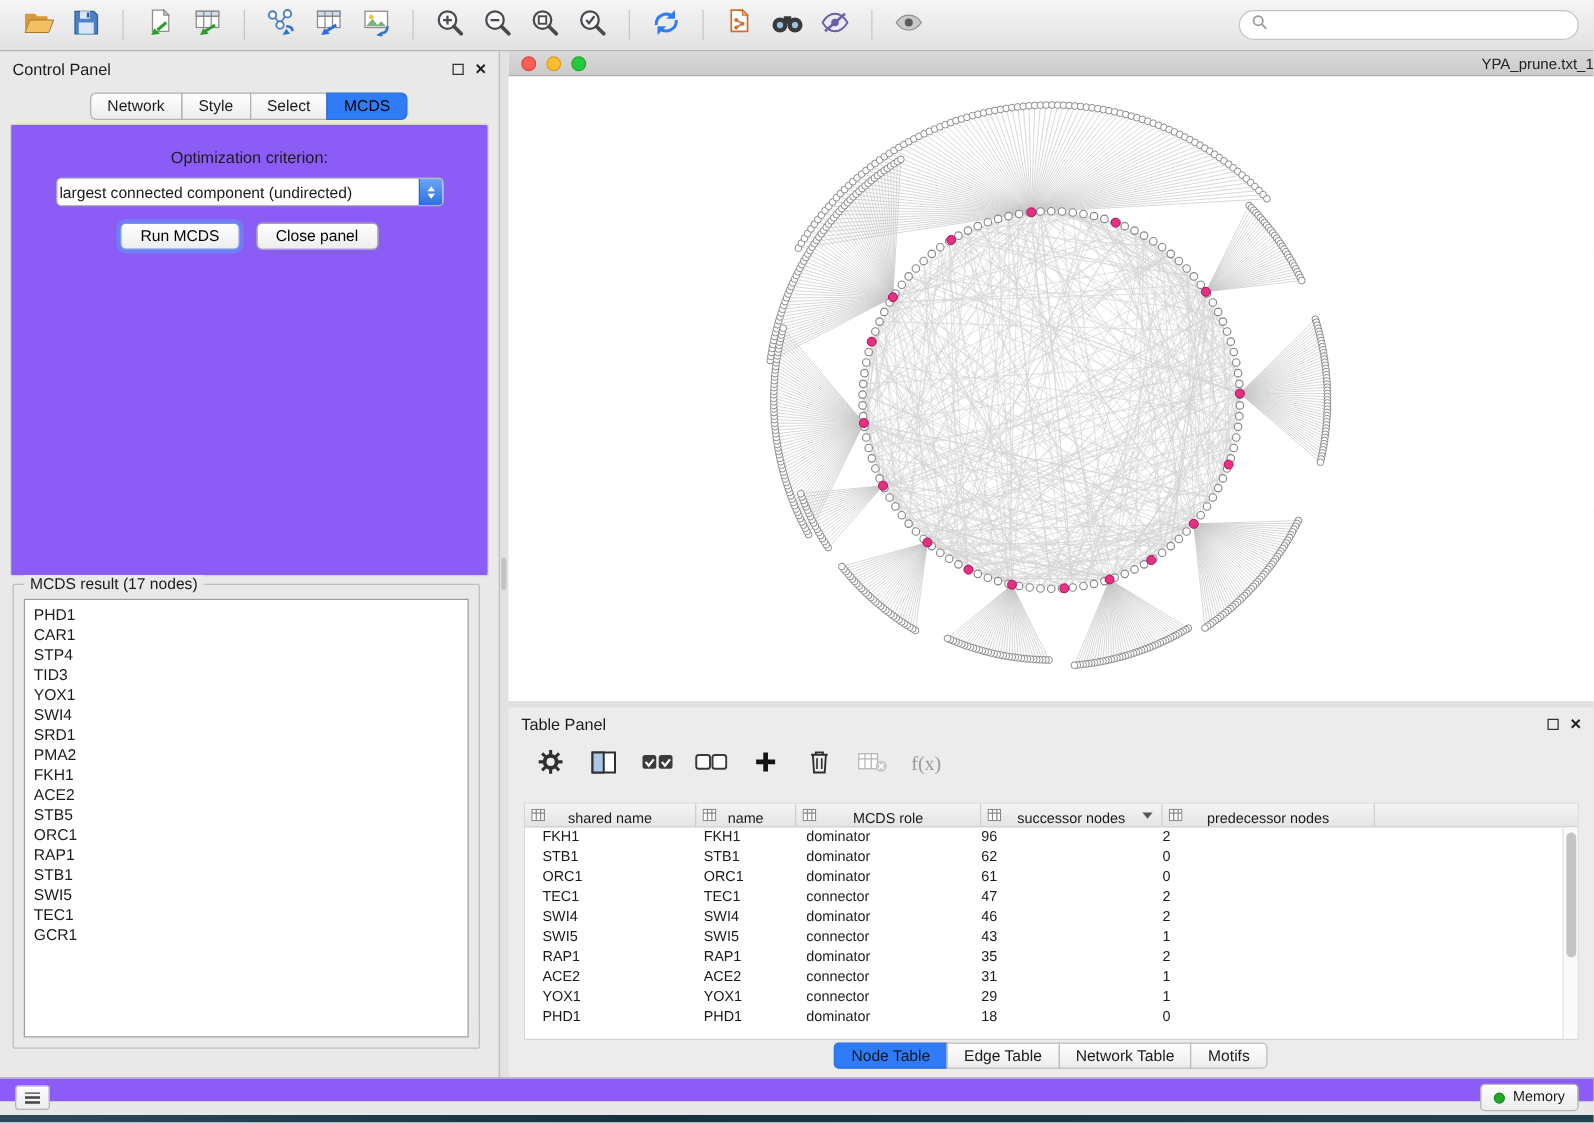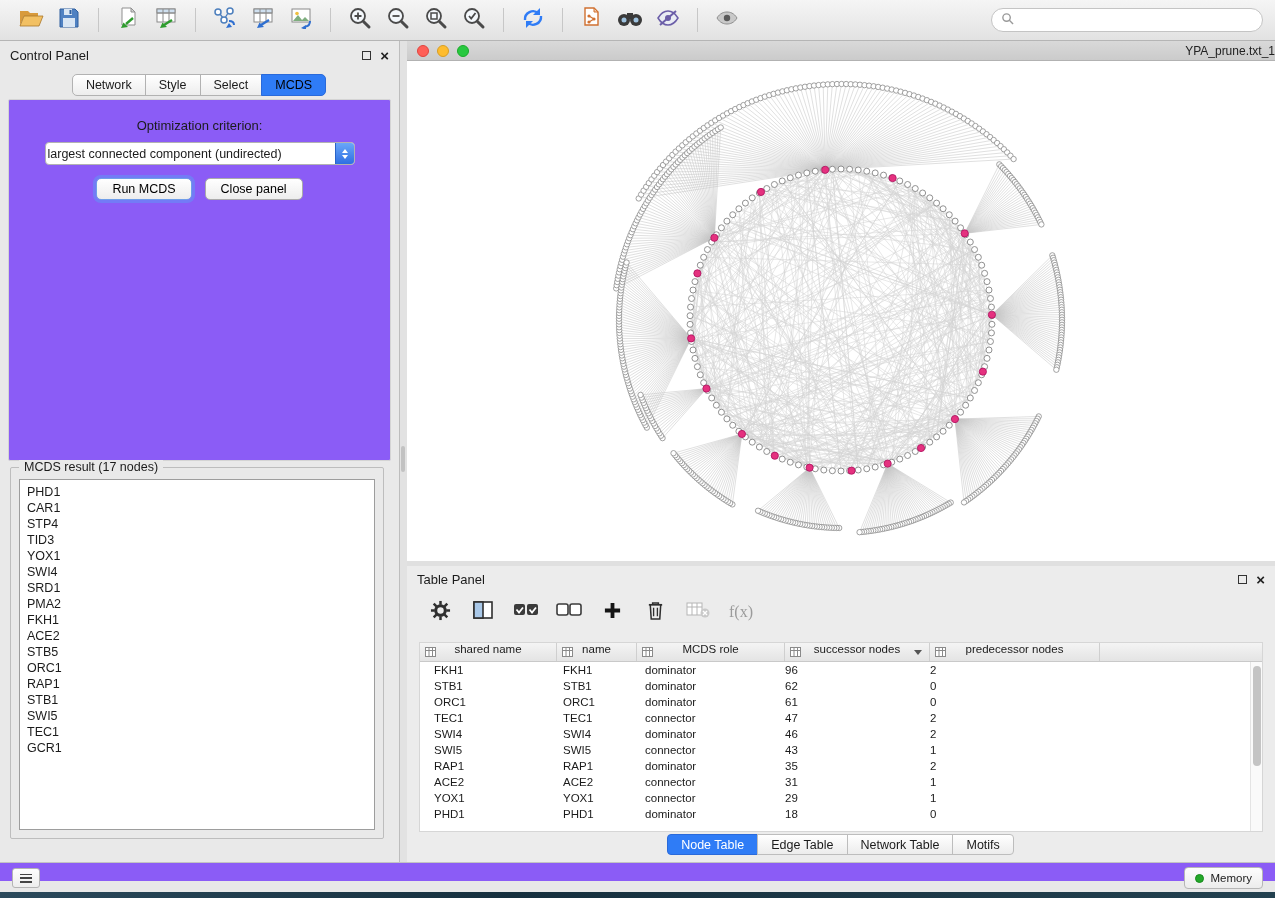--- a/index.html
+++ b/index.html
@@ -54,38 +54,38 @@
 .net-canvas{height:500px;background:#fff}
 
 
 .table-panel{position:absolute;left:407px;top:566px;width:868px;height:296px;background:#ececec}
 .tp-header{height:26px;display:flex;align-items:center;padding:0 10px;font-size:13px}
 .tp-toolbar{height:40px;display:flex;align-items:center;padding:0 16px;gap:9px}
 .ticon{width:34px;height:30px;display:flex;align-items:center;justify-content:center;border-radius:4px}
 .fx{font-family:"Liberation Serif",serif;font-size:16px;color:#9b9b9b}
 .table-region{position:absolute;left:12px;right:12px;top:76px;height:190px;background:#fff;border:1px solid #d6d6d6}
 .thead{display:flex;height:19px;background:linear-gradient(#f4f4f4,#e4e4e4);border-bottom:1px solid #c9c9c9;font-size:11.5px}
-.th{position:relative;display:flex;align-items:flex-start;justify-content:center;border-right:1px solid #cfcfcf;height:100%}
+.th{position:relative;display:flex;align-items:flex-end;justify-content:center;border-right:1px solid #cfcfcf;height:100%}
 .th .hicon{position:absolute;left:5px;top:4px}
 .chev{position:absolute;right:7px;top:7px;width:0;height:0;border-left:4px solid transparent;border-right:4px solid transparent;border-top:5px solid #555}
 .c0{width:137px}.c1{width:80px}.c2{width:148px}.c3{width:145px}.c4{width:170px}
 .th.fill{flex:1;border-right:none}
 .tbody{font-size:11.5px}
 .trow{display:flex;height:16px;align-items:center}
 .td{overflow:hidden;white-space:nowrap}
 .td.c0{padding-left:14px}.td.c1{padding-left:6px}.td.c2{padding-left:8px}
 .td.num{text-align:left}
 .td.c3{padding-right:13px}.td.c4{padding-right:10px}
 .vscroll{position:absolute;right:0;top:19px;bottom:0;width:12px;background:#fafafa;border-left:1px solid #e4e4e4}
 .vscroll .thumb{position:absolute;left:1.5px;top:4px;width:8px;height:100px;background:#c4c4c4;border-radius:4px}
 .tp-tabs{position:absolute;left:0;right:0;top:268px;display:flex;justify-content:center}
 .tp-tab{border:1px solid #bdbdbd;margin-left:-1px;padding:2.5px 13px;font-size:12.5px;background:linear-gradient(#ffffff,#ececec);cursor:default}
 .tp-tab.first{border-radius:4px 0 0 4px}
 .tp-tab.last{border-radius:0 4px 4px 0}
-.tp-tab.active{background:#2f7cf6;color:#ffffff;border-color:#2a6ada}
+.tp-tab.active{background:#2f7cf6;color:#0f172a;border-color:#2a6ada}
 
 
 .status-bar{position:absolute;left:0;top:862px;width:1275px;height:19px;background:#8b5cf6;border-top:1px solid #c3c3c3}
 .menu-btn{position:absolute;left:12px;top:5px;width:28px;height:20px;border:1px solid #b4b4b4;border-radius:3px;background:linear-gradient(#fdfdfd,#ededed);display:flex;align-items:center;justify-content:center}
 .hamb{width:12px;height:9px;display:flex;flex-direction:column;justify-content:space-between}
 .hamb i{display:block;height:1.5px;background:#444}
 .mem-btn{position:absolute;right:12px;top:4px;height:22px;border:1px solid #b6b6b6;border-radius:4px;background:linear-gradient(#fdfdfd,#ececec);display:flex;align-items:center;gap:6px;padding:0 10px;font-size:11.5px}
 .mem-dot{width:9px;height:9px;border-radius:50%;background:#23a829;border:1px solid #168a1c}
 .wallpaper{position:absolute;left:0;top:892px;width:1275px;height:6px;background:linear-gradient(90deg,#2b4a5c,#16303e 40%,#23414f)}
 </style>

